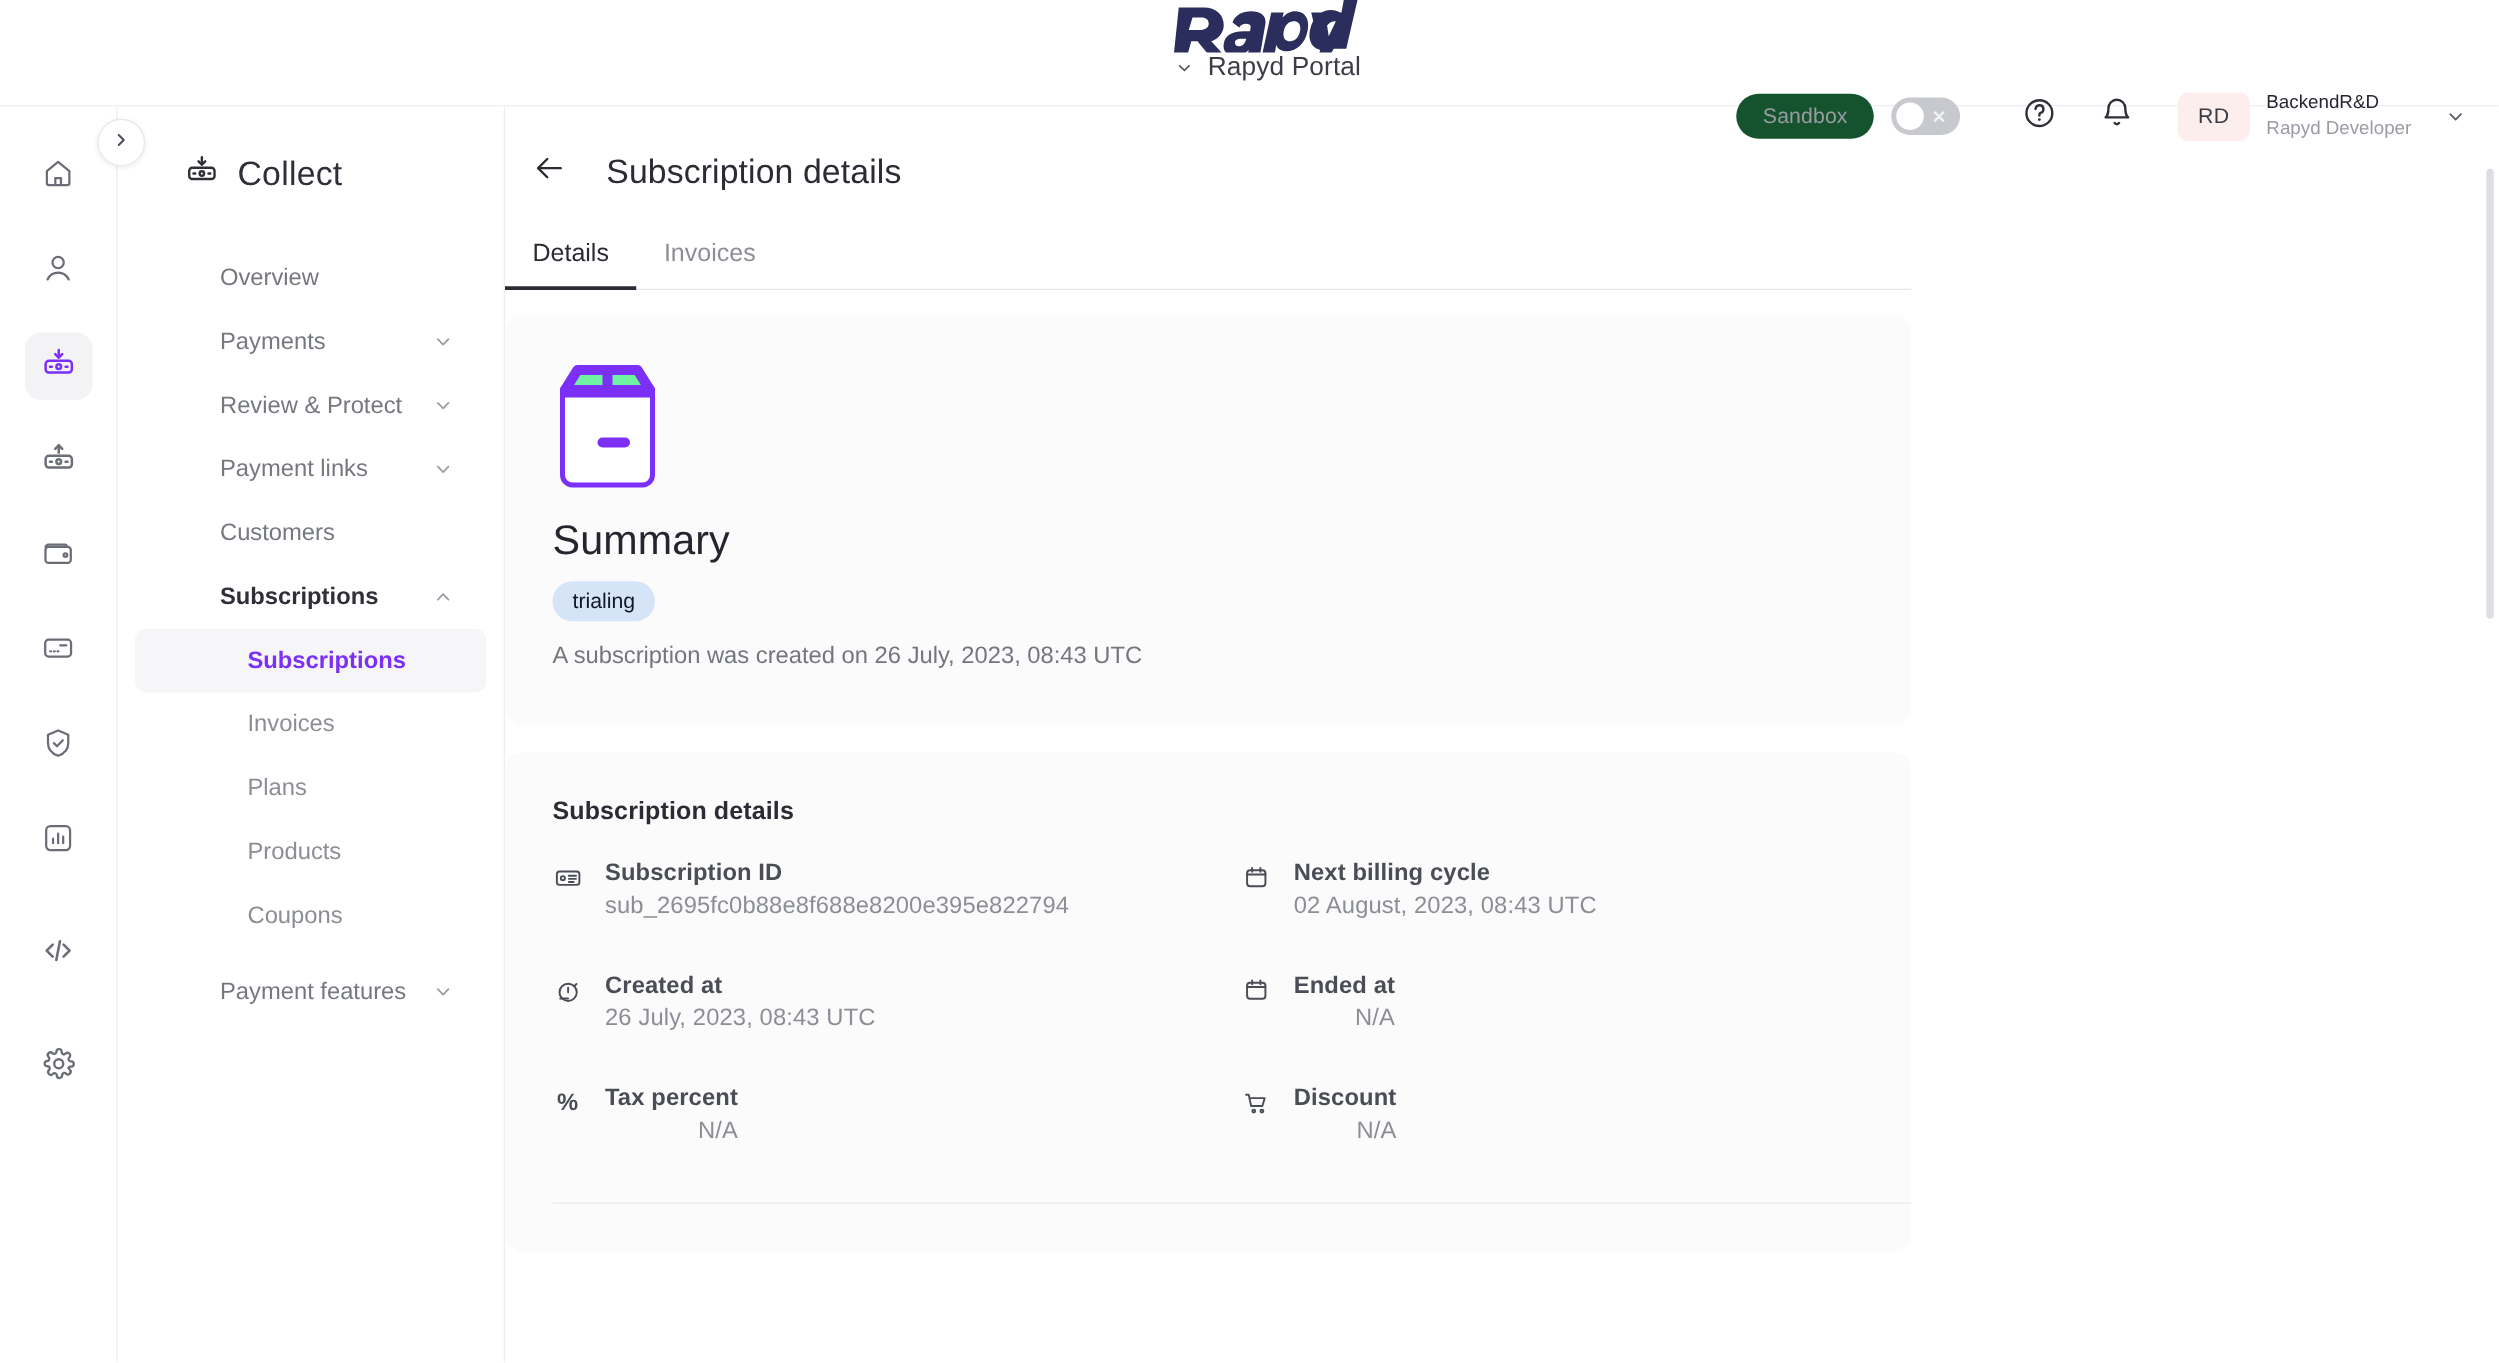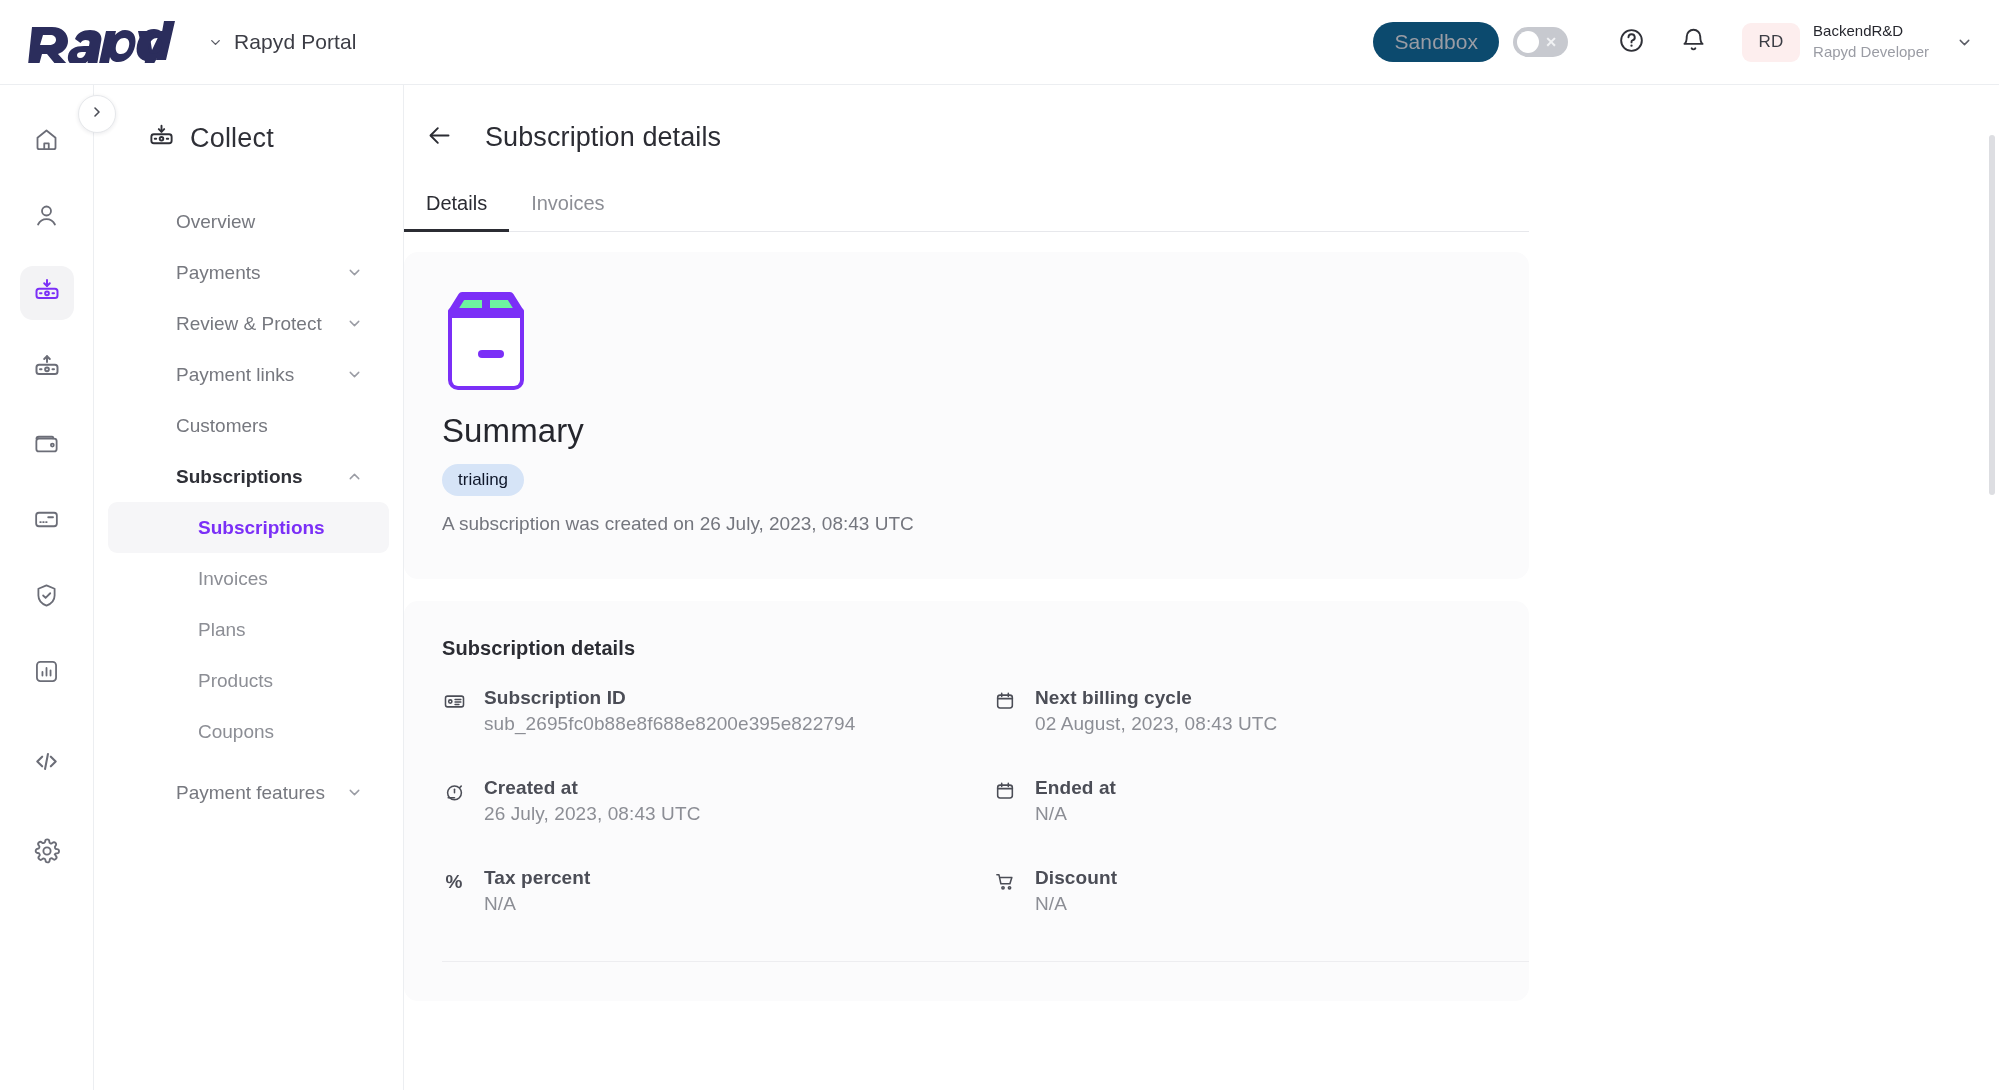--- a/index.html
+++ b/index.html
@@ -18,20 +18,21 @@
   .topbar {
     position: absolute;
     top: 0; left: 0;
     width: 1999px;
     height: 85px;
     background: #ffffff;
     border-bottom: 1px solid #eceef1;
     display: flex;
     align-items: center;
     z-index: 40;
+    flex-direction: column;
   }
   .brand-logo {
     margin-left: 28px;
     height: 46px;
     display: flex;
     align-items: center;
   }
   .brand-logo svg { display: block; }
 
   .portal-select {
@@ -56,23 +57,23 @@
   .topbar-right {
     margin-left: auto;
     margin-right: 26px;
     display: flex;
     align-items: center;
     gap: 0;
     height: 56px;
   }
 
   .sandbox-pill {
-    background: #0c4a6e;
+    background: #14532d;
     color: #9a9ca4;
-    font-size: 21px;
+    font-size: 17px;
     border-radius: 20px;
     padding: 9px 21px 10px;
     line-height: 1;
     letter-spacing: .1px;
   }
   .sandbox-toggle {
     margin-left: 14px;
     width: 55px;
     height: 30px;
     border-radius: 16px;
@@ -344,20 +345,21 @@
     font-size: 19px;
     color: #4b4d56;
     font-weight: bold;
     letter-spacing: .1px;
   }
   .detail-value {
     font-size: 19px;
     color: #8c8e95;
     margin-top: 4px;
     letter-spacing: .1px;
+    text-align: right;
   }
   .card-divider {
     margin-top: 46px;
     margin-left: 0;
     width: 1087px;
     height: 1px;
     background: #ededf0;
   }
 
   

